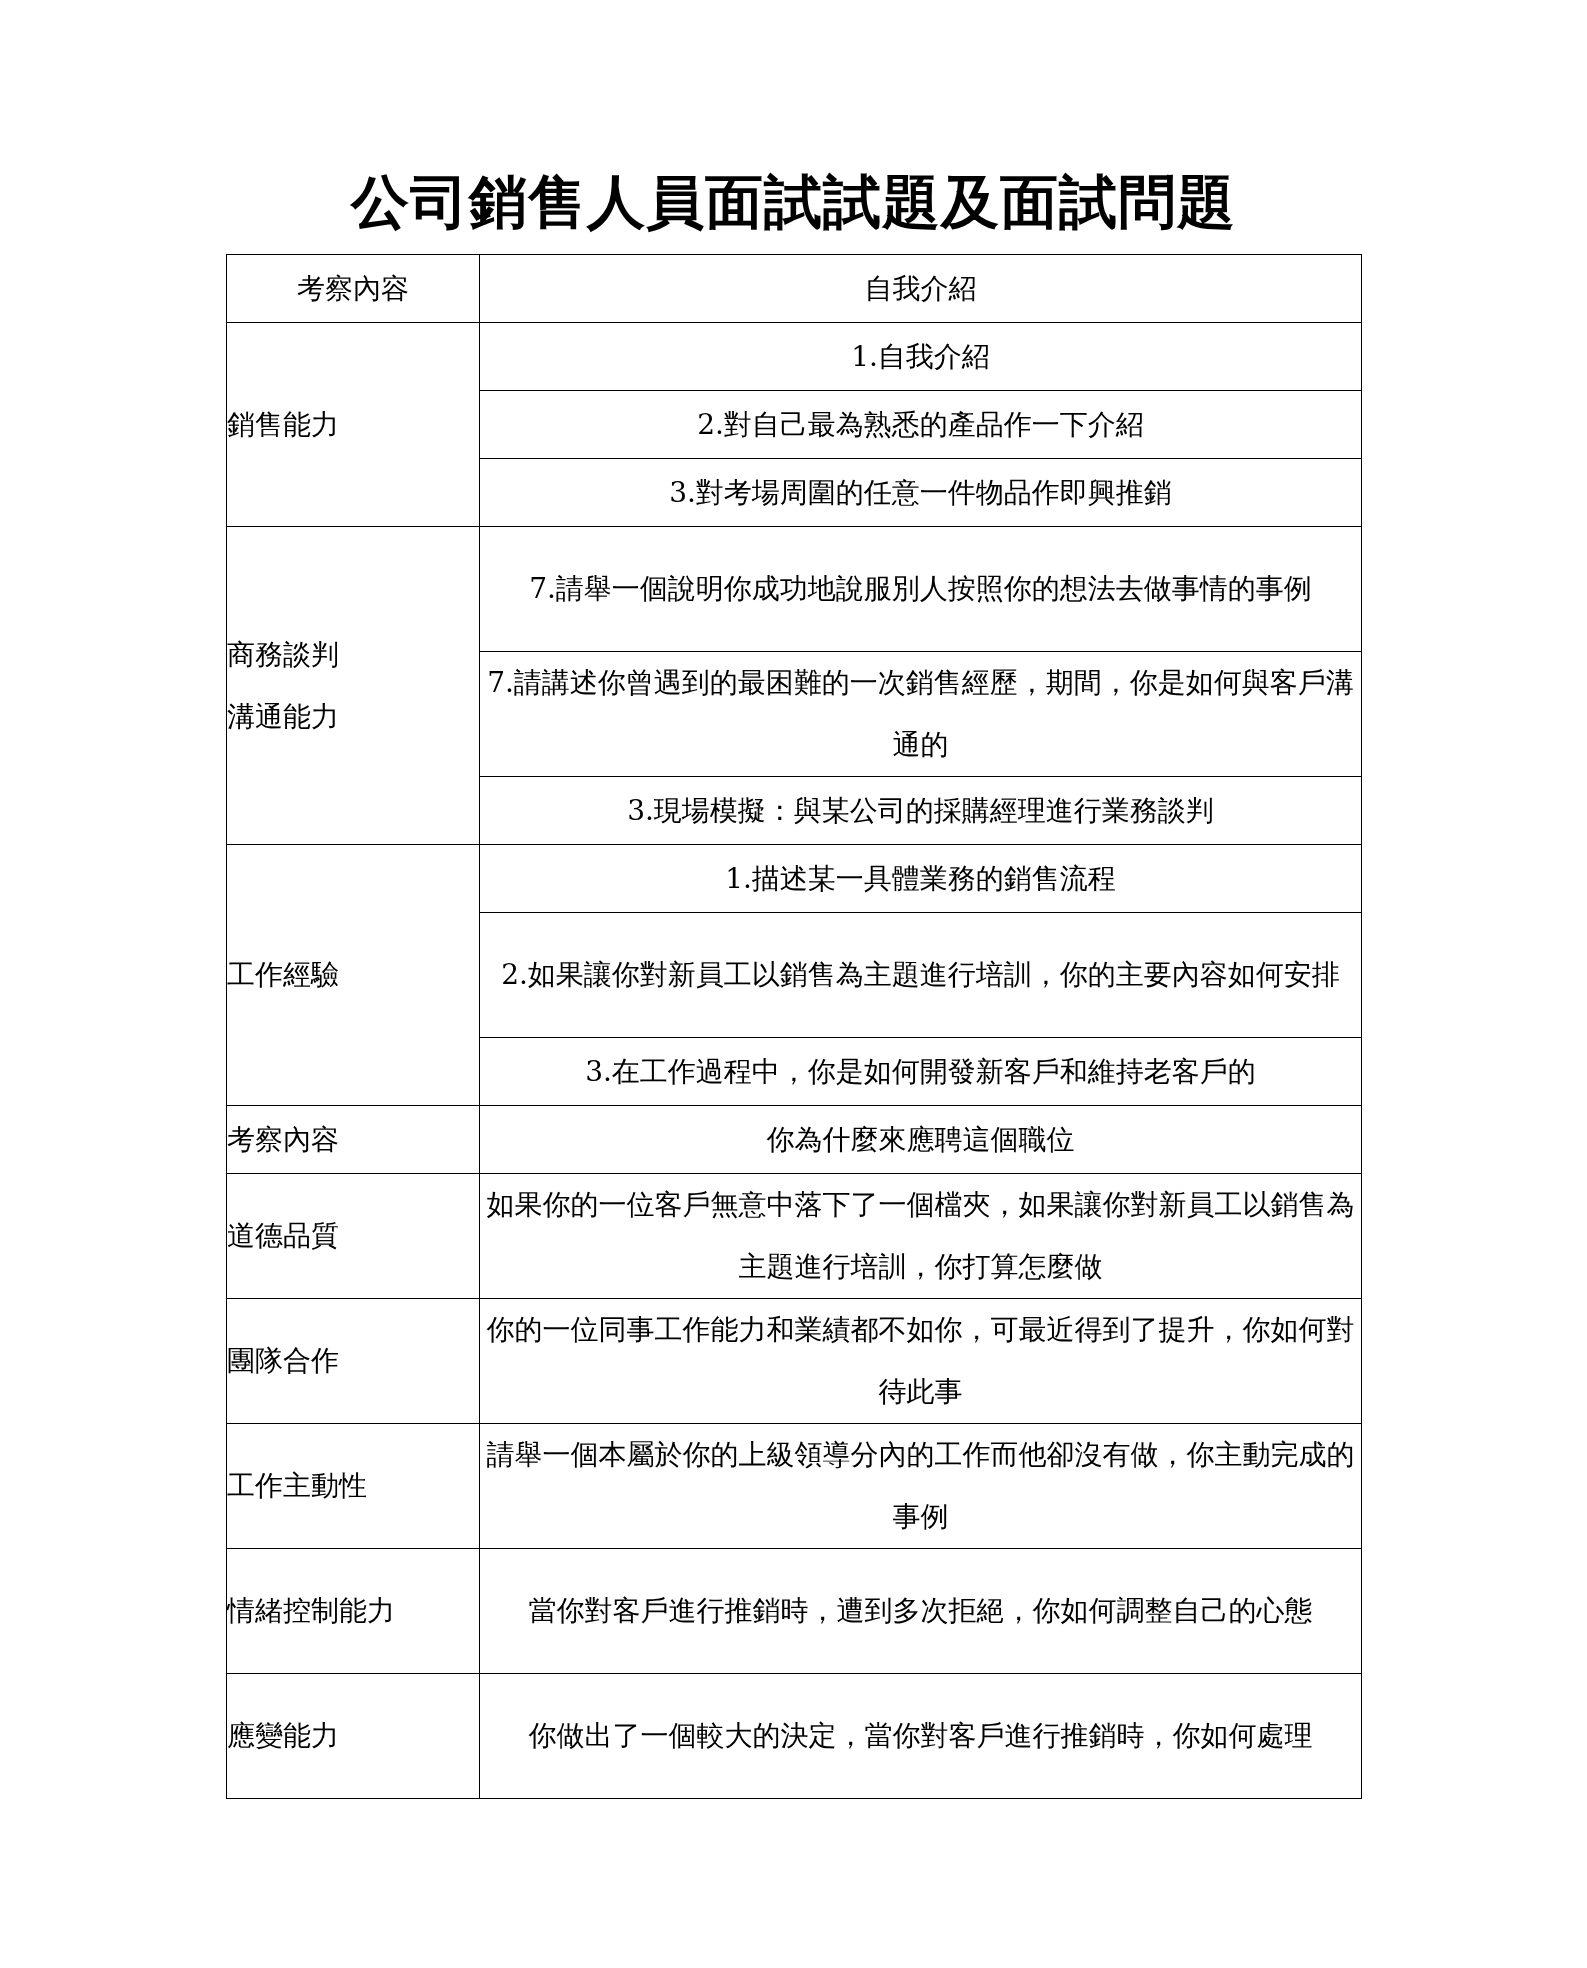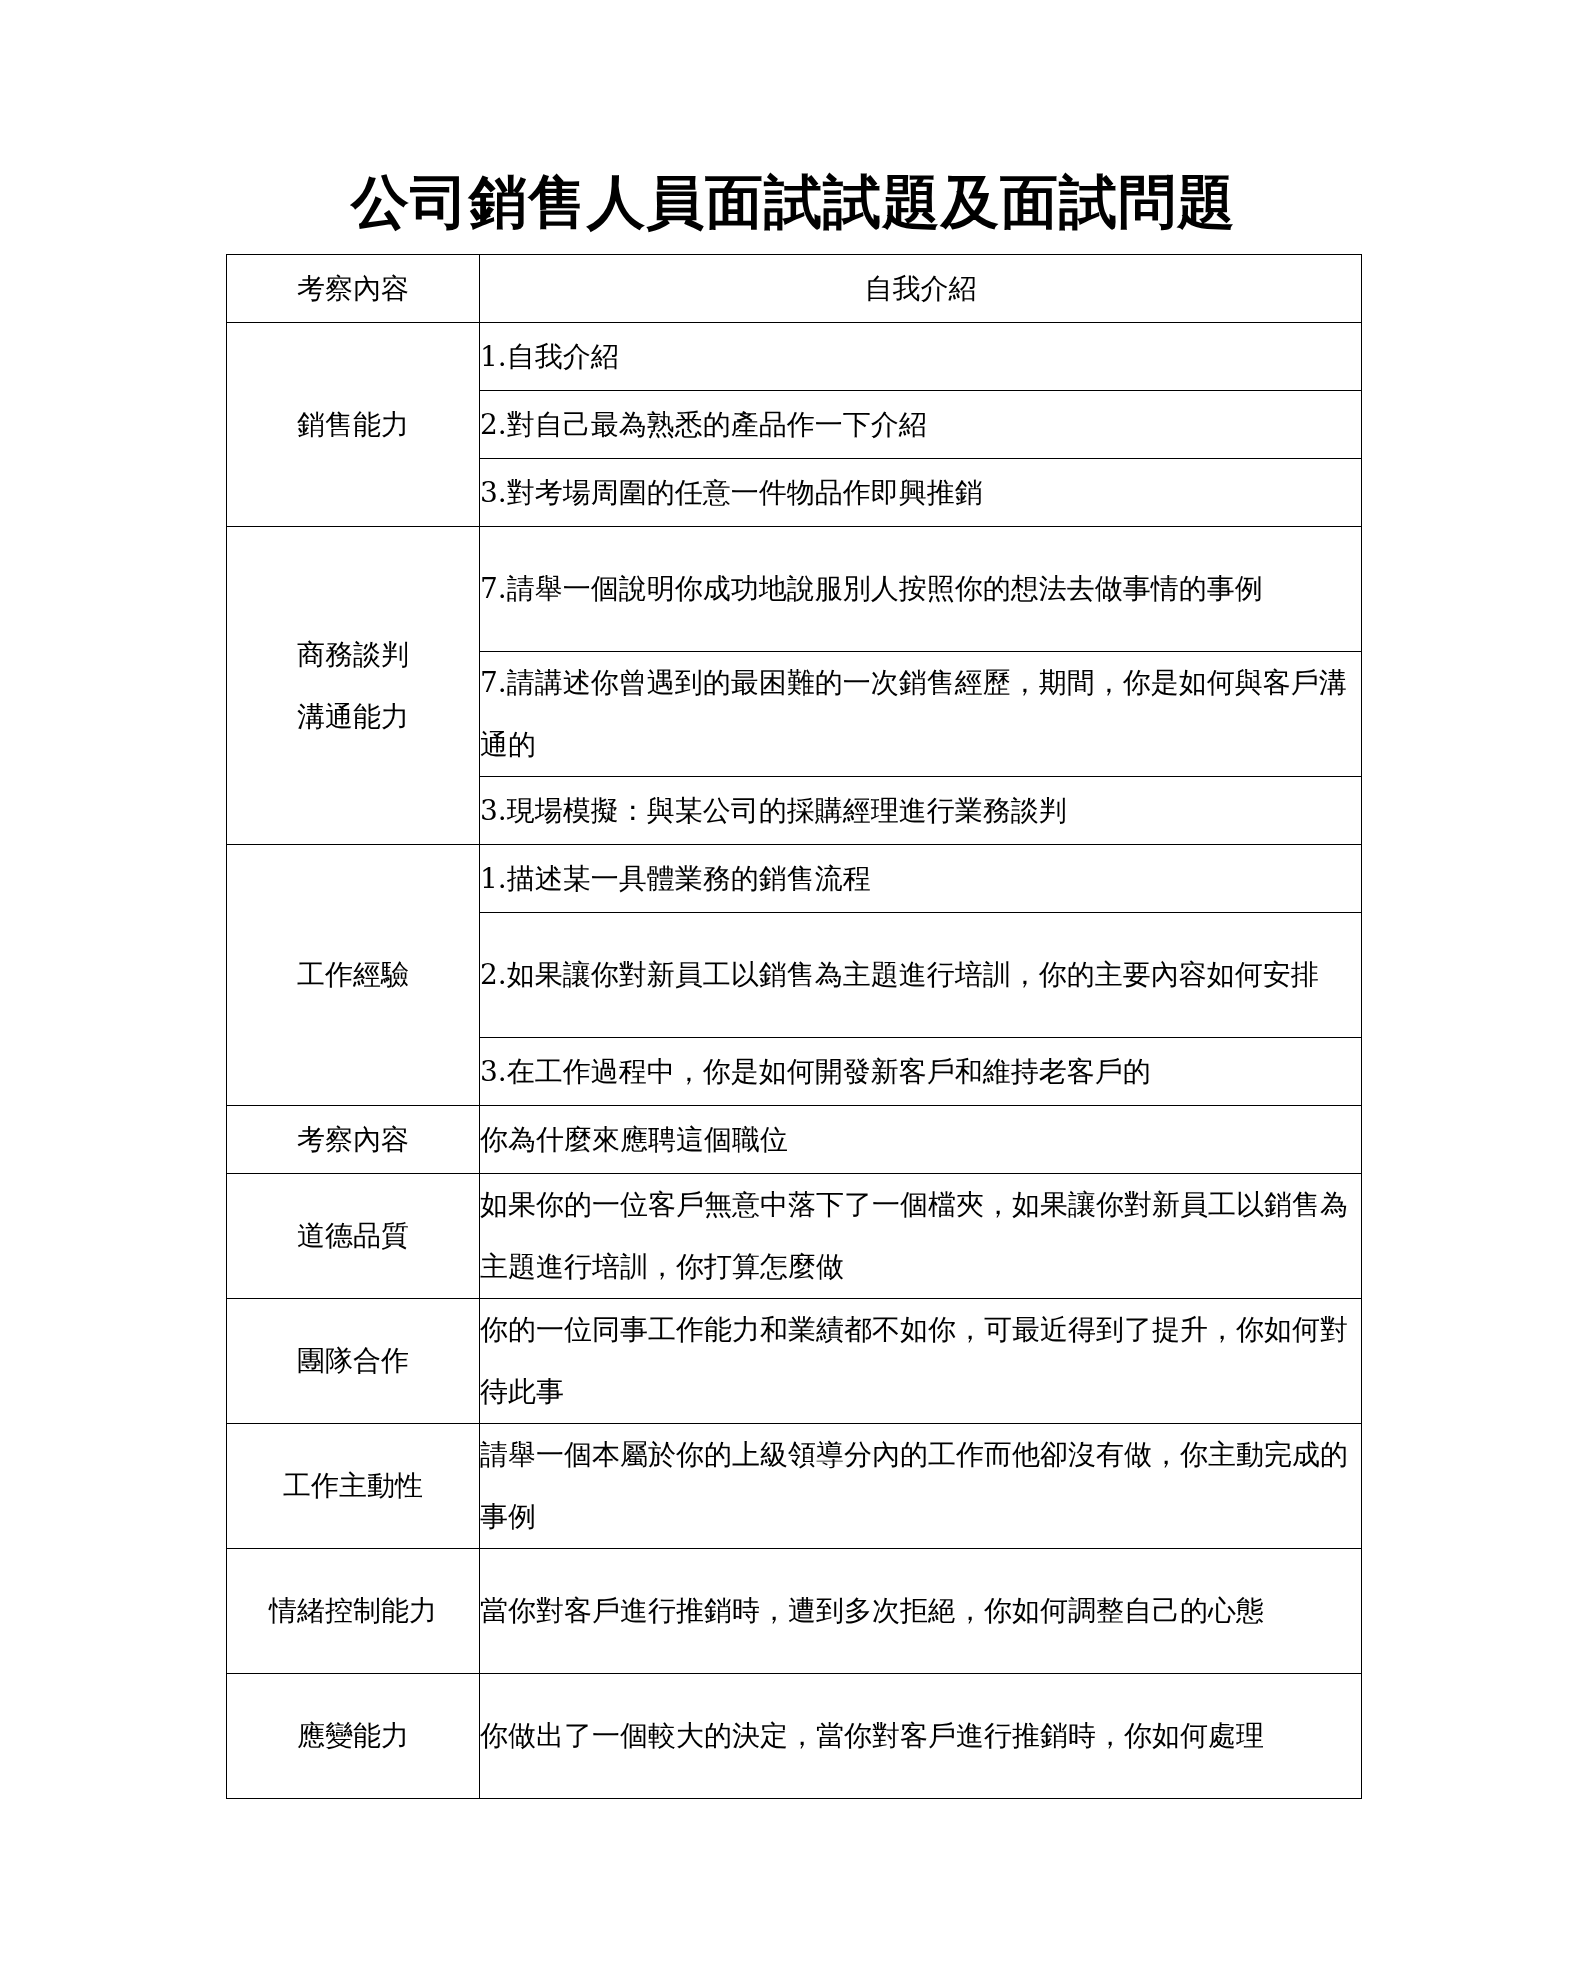--- a/index.html
+++ b/index.html
@@ -3,23 +3,23 @@
 <meta charset="utf-8">
 <style>
   html, body { margin: 0; padding: 0; background: #ffffff; }
   body { width: 1587px; height: 1968px; position: relative; overflow: hidden;
          font-family: "DejaVu Serif", "Liberation Serif", serif; color: #000; }
   .title { position: absolute; top: 138px; left: 0; width: 1587px; text-align: center;
            font-size: 58px; font-weight: bold; line-height: 72px; letter-spacing: 1px; margin-top: 28px; }
   table.q { position: absolute; left: 226px; top: 254px; width: 1136px;
             border-collapse: collapse; table-layout: fixed; }
   table.q td { border: 1.5px solid #000; font-size: 28px; padding: 0; vertical-align: middle; }
-  td.cat { width: 252px; text-align: center; line-height: 62px; }
+  td.cat { width: 252px; line-height: 62px; }
   td.hdr { text-align: center; height: 67px; }
-  td.qst { padding: 0 14px 0 15px; line-height: 62px; text-align: left; }
+  td.qst { padding: 0 14px 0 15px; line-height: 62px; text-align: center; }
   tr.single td.qst { height: 67px; }
   tr.double td.qst { height: 124px; }
 </style>
 </head>
 <body>
 
 <div class="title">公司銷售人員面試試題及面試問題</div>
 
 <table class="q">
   <tbody>

